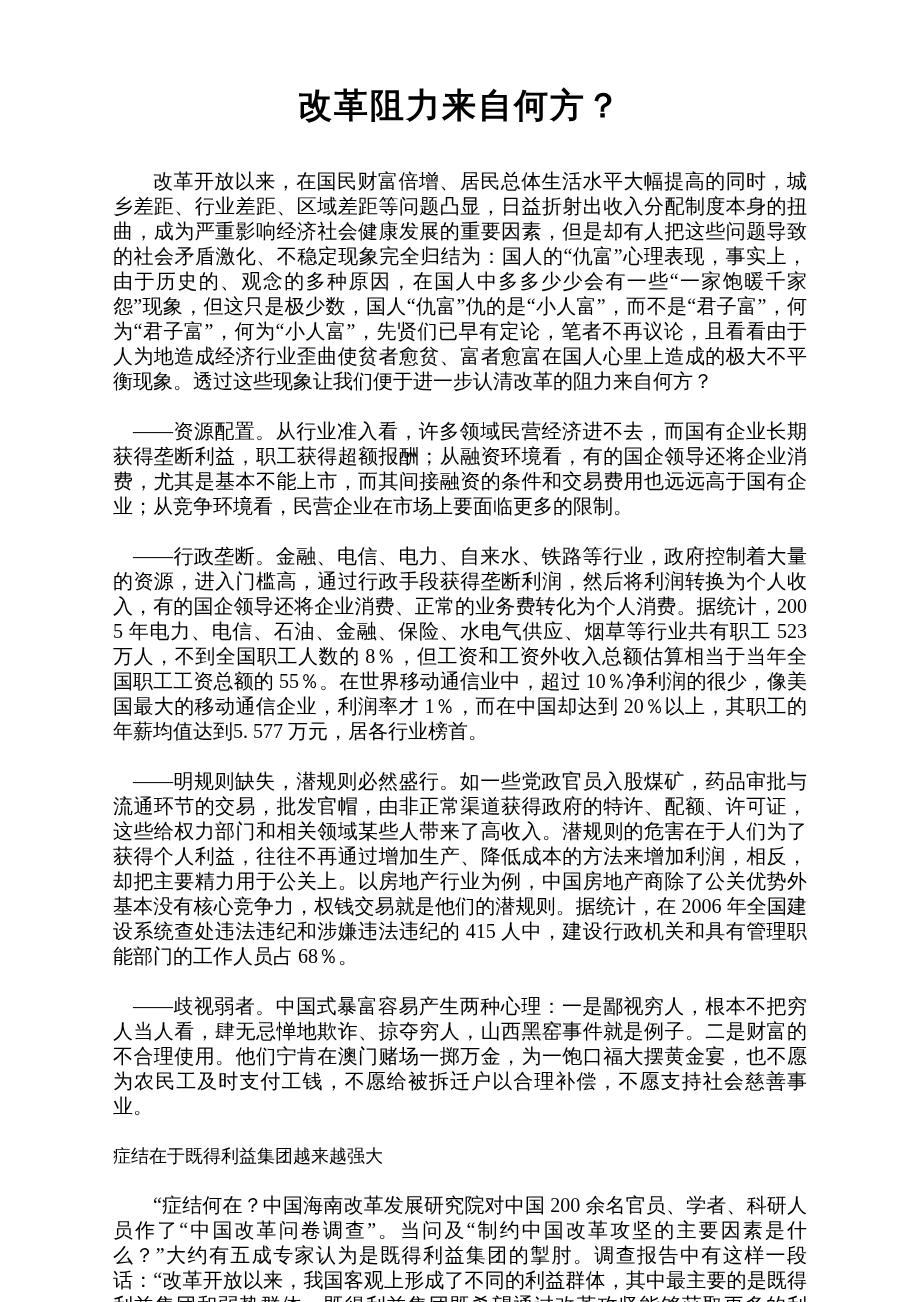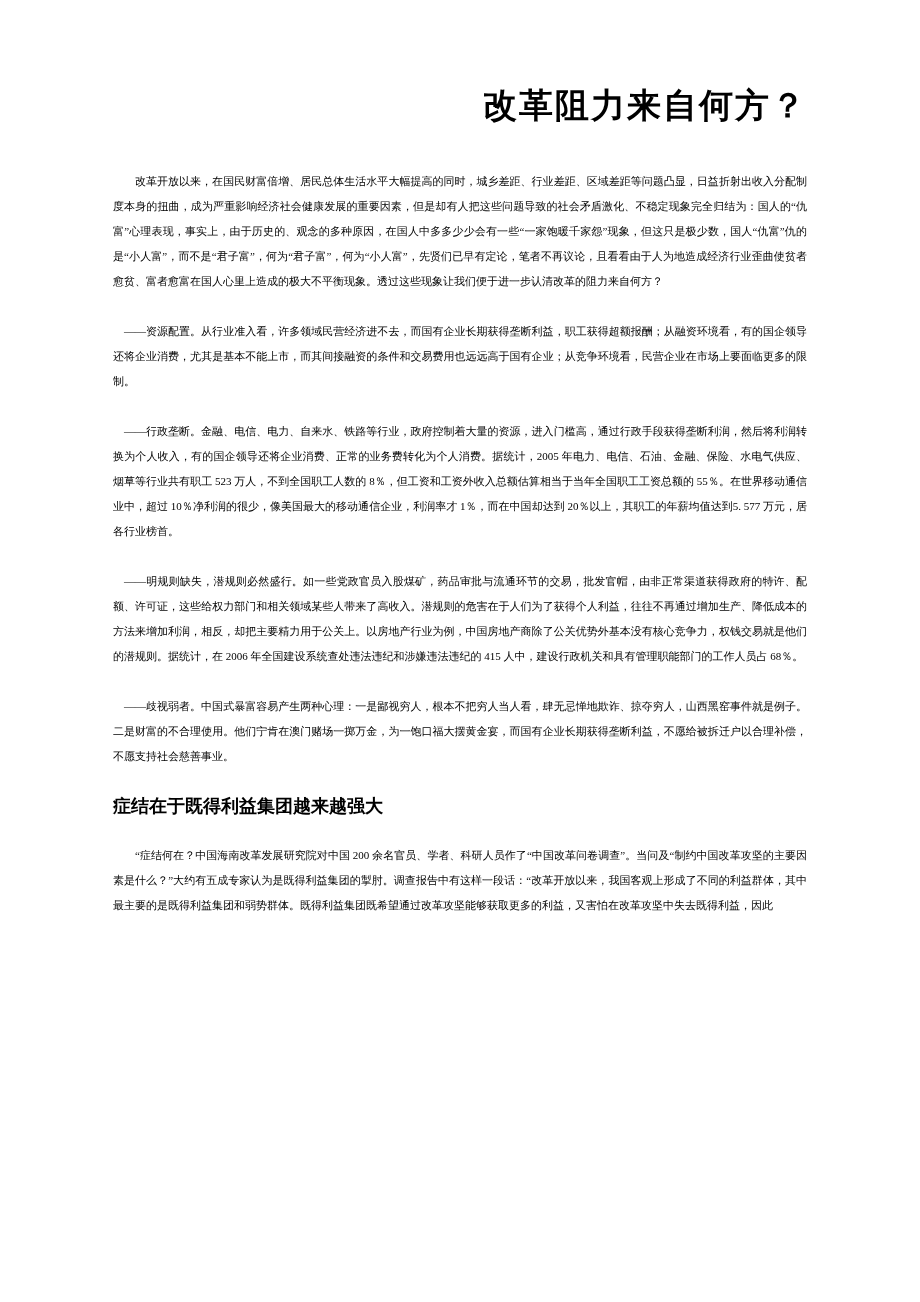--- a/index.html
+++ b/index.html
@@ -15,53 +15,53 @@
     background: #ffffff;
     box-sizing: border-box;
     padding: 86px 113px 40px 113px;
     overflow: hidden;
     color: #000000;
     font-family: "Liberation Serif", "DejaVu Serif", serif;
   }
   .title {
     font-size: 34px;
     font-weight: bold;
-    text-align: right;
+    text-align: center;
     letter-spacing: 2px;
     margin: 0 0 42px 0;
     line-height: 1.2;
   }
   .para {
-    font-size: 11px;
+    font-size: 20px;
     line-height: 25px;
     text-align: justify;
     margin: 0 0 25px 0;
     word-break: break-all;
   }
   .indent-2 { text-indent: 2em; }
   .indent-1 { text-indent: 1em; }
   .heading {
     font-size: 18px;
-    font-weight: bold;
+    font-weight: normal;
     margin: 4px 0 24px 0;
     line-height: 25px;
   }
 </style>
 </head>
 <body>
 
 <div class="page">
   <h1 class="title">改革阻力来自何方？</h1>
 
   <p class="para indent-2">改革开放以来，在国民财富倍增、居民总体生活水平大幅提高的同时，城乡差距、行业差距、区域差距等问题凸显，日益折射出收入分配制度本身的扭曲，成为严重影响经济社会健康发展的重要因素，但是却有人把这些问题导致的社会矛盾激化、不稳定现象完全归结为：国人的“仇富”心理表现，事实上，由于历史的、观念的多种原因，在国人中多多少少会有一些“一家饱暖千家怨”现象，但这只是极少数，国人“仇富”仇的是“小人富”，而不是“君子富”，何为“君子富”，何为“小人富”，先贤们已早有定论，笔者不再议论，且看看由于人为地造成经济行业歪曲使贫者愈贫、富者愈富在国人心里上造成的极大不平衡现象。透过这些现象让我们便于进一步认清改革的阻力来自何方？</p>
 
   <p class="para indent-1">——资源配置。从行业准入看，许多领域民营经济进不去，而国有企业长期获得垄断利益，职工获得超额报酬；从融资环境看，有的国企领导还将企业消费，尤其是基本不能上市，而其间接融资的条件和交易费用也远远高于国有企业；从竞争环境看，民营企业在市场上要面临更多的限制。</p>
 
   <p class="para indent-1">——行政垄断。金融、电信、电力、自来水、铁路等行业，政府控制着大量的资源，进入门槛高，通过行政手段获得垄断利润，然后将利润转换为个人收入，有的国企领导还将企业消费、正常的业务费转化为个人消费。据统计，2005 年电力、电信、石油、金融、保险、水电气供应、烟草等行业共有职工 523 万人，不到全国职工人数的 8％，但工资和工资外收入总额估算相当于当年全国职工工资总额的 55％。在世界移动通信业中，超过 10％净利润的很少，像美国最大的移动通信企业，利润率才 1％，而在中国却达到 20％以上，其职工的年薪均值达到5. 577 万元，居各行业榜首。</p>
 
   <p class="para indent-1">——明规则缺失，潜规则必然盛行。如一些党政官员入股煤矿，药品审批与流通环节的交易，批发官帽，由非正常渠道获得政府的特许、配额、许可证，这些给权力部门和相关领域某些人带来了高收入。潜规则的危害在于人们为了获得个人利益，往往不再通过增加生产、降低成本的方法来增加利润，相反，却把主要精力用于公关上。以房地产行业为例，中国房地产商除了公关优势外基本没有核心竞争力，权钱交易就是他们的潜规则。据统计，在 2006 年全国建设系统查处违法违纪和涉嫌违法违纪的 415 人中，建设行政机关和具有管理职能部门的工作人员占 68％。</p>
 
-  <p class="para indent-1">——歧视弱者。中国式暴富容易产生两种心理：一是鄙视穷人，根本不把穷人当人看，肆无忌惮地欺诈、掠夺穷人，山西黑窑事件就是例子。二是财富的不合理使用。他们宁肯在澳门赌场一掷万金，为一饱口福大摆黄金宴，而国有企业长期获得垄断利益，不愿给被拆迁户以合理补偿，不愿支持社会慈善事业。</p>
+  <p class="para indent-1">——歧视弱者。中国式暴富容易产生两种心理：一是鄙视穷人，根本不把穷人当人看，肆无忌惮地欺诈、掠夺穷人，山西黑窑事件就是例子。二是财富的不合理使用。他们宁肯在澳门赌场一掷万金，为一饱口福大摆黄金宴，也不愿为农民工及时支付工钱，不愿给被拆迁户以合理补偿，不愿支持社会慈善事业。</p>
 
   <h2 class="heading">症结在于既得利益集团越来越强大</h2>
 
   <p class="para indent-2">“症结何在？中国海南改革发展研究院对中国 200 余名官员、学者、科研人员作了“中国改革问卷调查”。当问及“制约中国改革攻坚的主要因素是什么？”大约有五成专家认为是既得利益集团的掣肘。调查报告中有这样一段话：“改革开放以来，我国客观上形成了不同的利益群体，其中最主要的是既得利益集团和弱势群体。既得利益集团既希望通过改革攻坚能够获取更多的利益，又害怕在改革攻坚中失去既得利益，因此</p>
 </div>
 
 </body></html>

